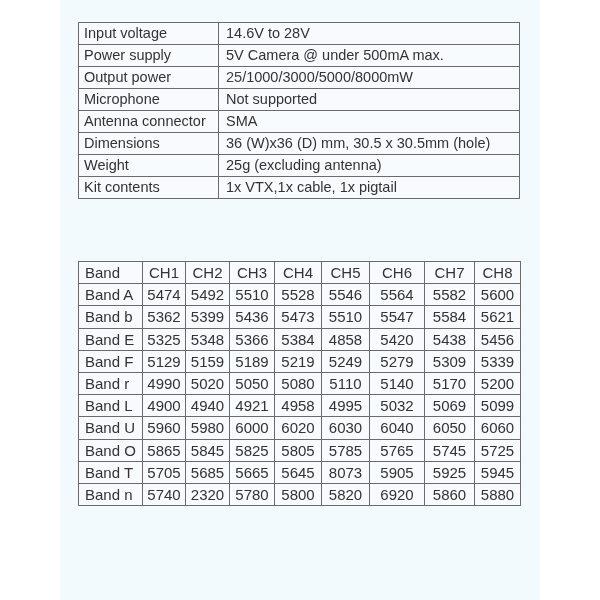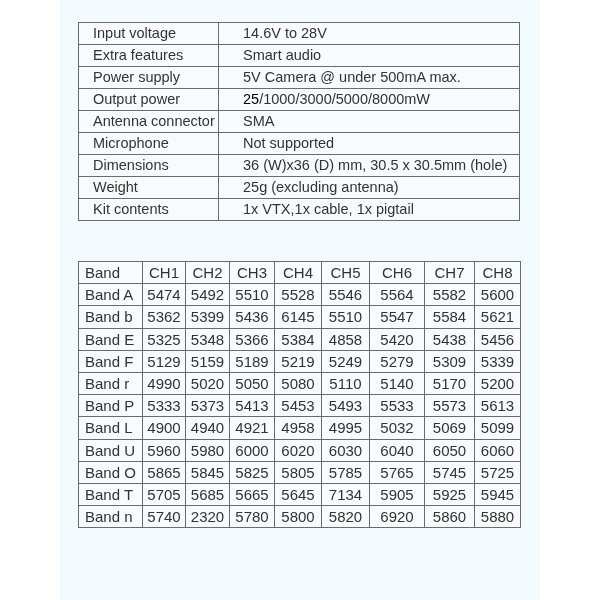--- a/index.html
+++ b/index.html
@@ -40,27 +40,27 @@
       color: #333333;
     }
     #spec-table {
       left: 78px;
       top: 22px;
       width: 442px;
       border: 1.5px solid #6b6b6b;
     }
     #spec-table td.label {
       width: 140px;
-      padding-left: 14px;
+      padding-left: 5px;
     }
     #spec-table td.value {
-      padding-left: 24px;
+      padding-left: 7px;
     }
     .red {
-      color: #000000;
+      color: #404040;
     }
     #band-table {
       left: 78px;
       top: 261px;
       width: 442px;
       border: 1.5px solid #6b6b6b;
       padding-left: 32px;
     }
     #band-table td {
       font-size: 15px;
@@ -82,38 +82,34 @@
   <colgroup>
     <col style="width:140px">
     <col>
   </colgroup>
   <tbody>
     <tr>
       <td class="label">Input voltage</td>
       <td class="value">14.6V to 28V</td>
     </tr>
     <tr>
-      <td class="label">Extra features</td>
-      <td class="value">Smart audio</td>
-    </tr>
-    <tr>
       <td class="label">Power supply</td>
       <td class="value">5V Camera @ under 500mA max.</td>
     </tr>
     <tr>
       <td class="label">Output power</td>
       <td class="value"><span class="red">25</span><span>/1000/3000/5000/8000mW</span></td>
     </tr>
     <tr>
+      <td class="label">Microphone</td>
+      <td class="value">Not supported</td>
+    </tr>
+    <tr>
       <td class="label">Antenna connector</td>
       <td class="value">SMA</td>
-    </tr>
-    <tr>
-      <td class="label">Microphone</td>
-      <td class="value">Not supported</td>
     </tr>
     <tr>
       <td class="label">Dimensions</td>
       <td class="value">36 (W)x36 (D) mm, 30.5 x 30.5mm (hole)</td>
     </tr>
     <tr>
       <td class="label">Weight</td>
       <td class="value">25g (excluding antenna)</td>
     </tr>
     <tr>
@@ -156,21 +152,21 @@
         <td>5546</td>
         <td>5564</td>
         <td>5582</td>
         <td>5600</td>
       </tr>
       <tr>
         <td class="band-name">Band b</td>
         <td>5362</td>
         <td>5399</td>
         <td>5436</td>
-        <td>6145</td>
+        <td>5473</td>
         <td>5510</td>
         <td>5547</td>
         <td>5584</td>
         <td>5621</td>
       </tr>
       <tr>
         <td class="band-name">Band E</td>
         <td>5325</td>
         <td>5348</td>
         <td>5366</td>
@@ -196,31 +192,20 @@
         <td>4990</td>
         <td>5020</td>
         <td>5050</td>
         <td>5080</td>
         <td>5110</td>
         <td>5140</td>
         <td>5170</td>
         <td>5200</td>
       </tr>
       <tr>
-        <td class="band-name">Band P</td>
-        <td>5333</td>
-        <td>5373</td>
-        <td>5413</td>
-        <td>5453</td>
-        <td>5493</td>
-        <td>5533</td>
-        <td>5573</td>
-        <td>5613</td>
-      </tr>
-      <tr>
         <td class="band-name">Band L</td>
         <td>4900</td>
         <td>4940</td>
         <td>4921</td>
         <td>4958</td>
         <td>4995</td>
         <td>5032</td>
         <td>5069</td>
         <td>5099</td>
       </tr>
@@ -245,21 +230,21 @@
         <td>5765</td>
         <td>5745</td>
         <td>5725</td>
       </tr>
       <tr>
         <td class="band-name">Band T</td>
         <td>5705</td>
         <td>5685</td>
         <td>5665</td>
         <td>5645</td>
-        <td>7134</td>
+        <td>8073</td>
         <td>5905</td>
         <td>5925</td>
         <td>5945</td>
       </tr>
       <tr>
         <td class="band-name">Band n</td>
         <td>5740</td>
         <td>2320</td>
         <td>5780</td>
         <td>5800</td>

